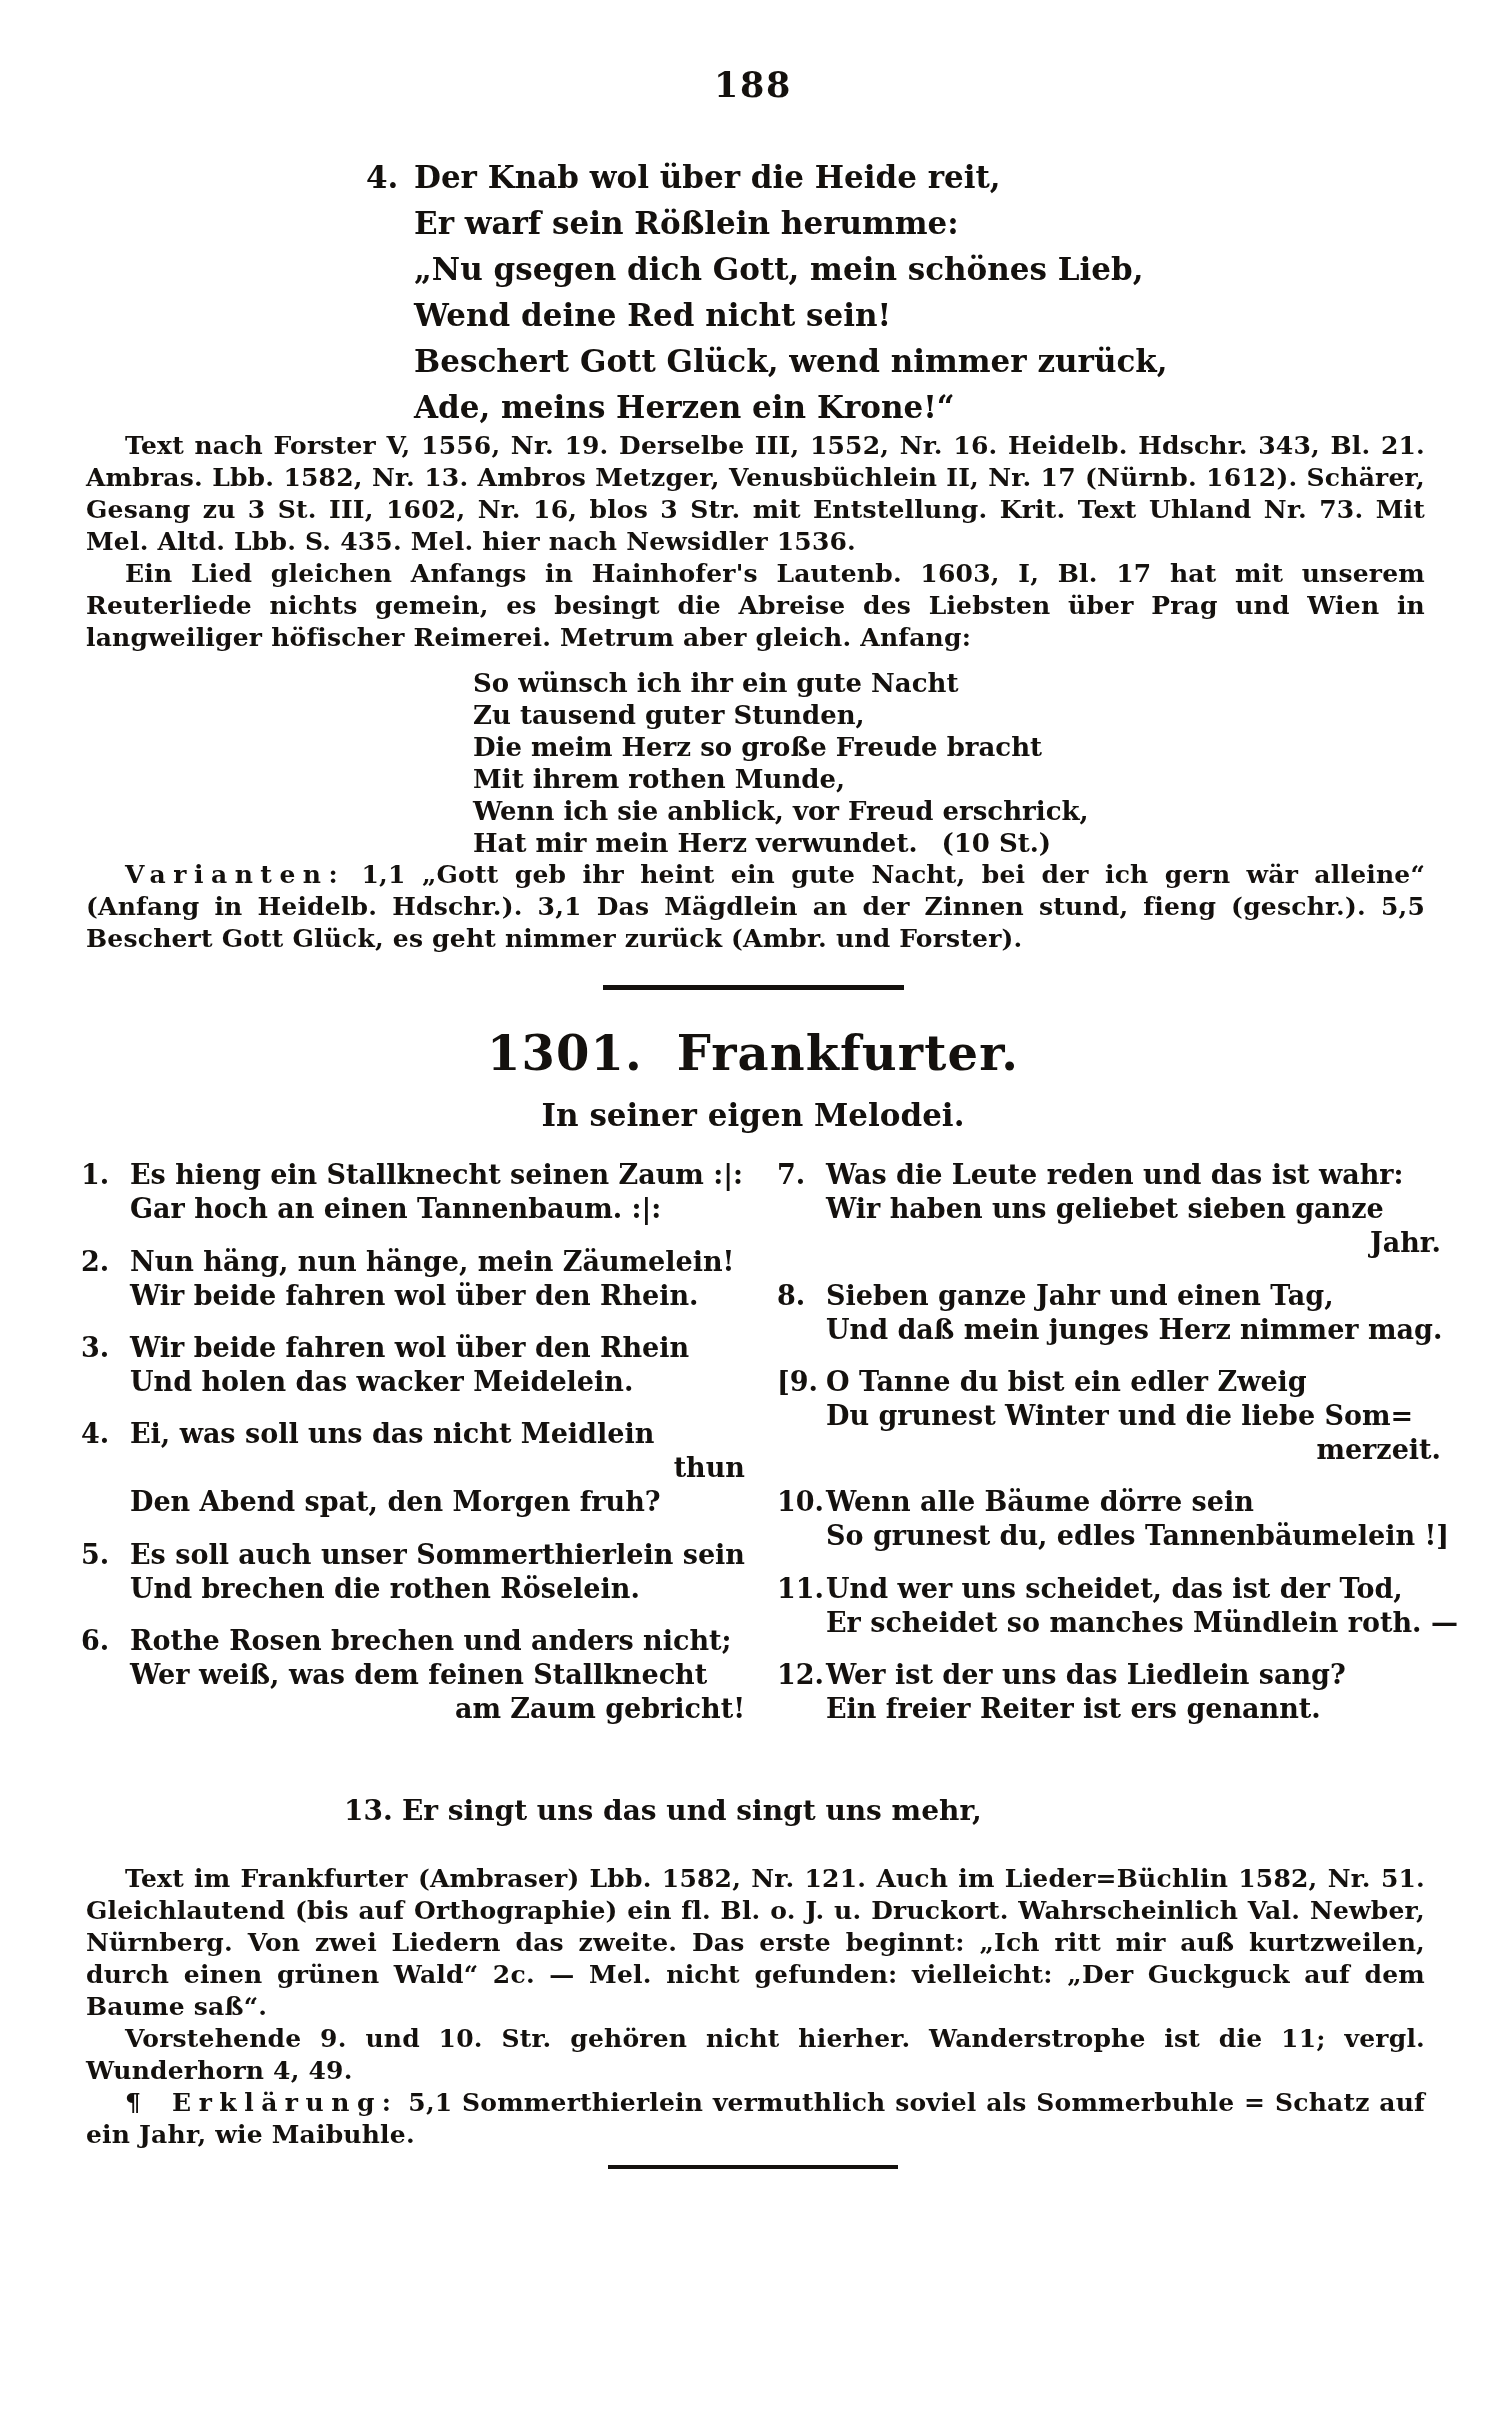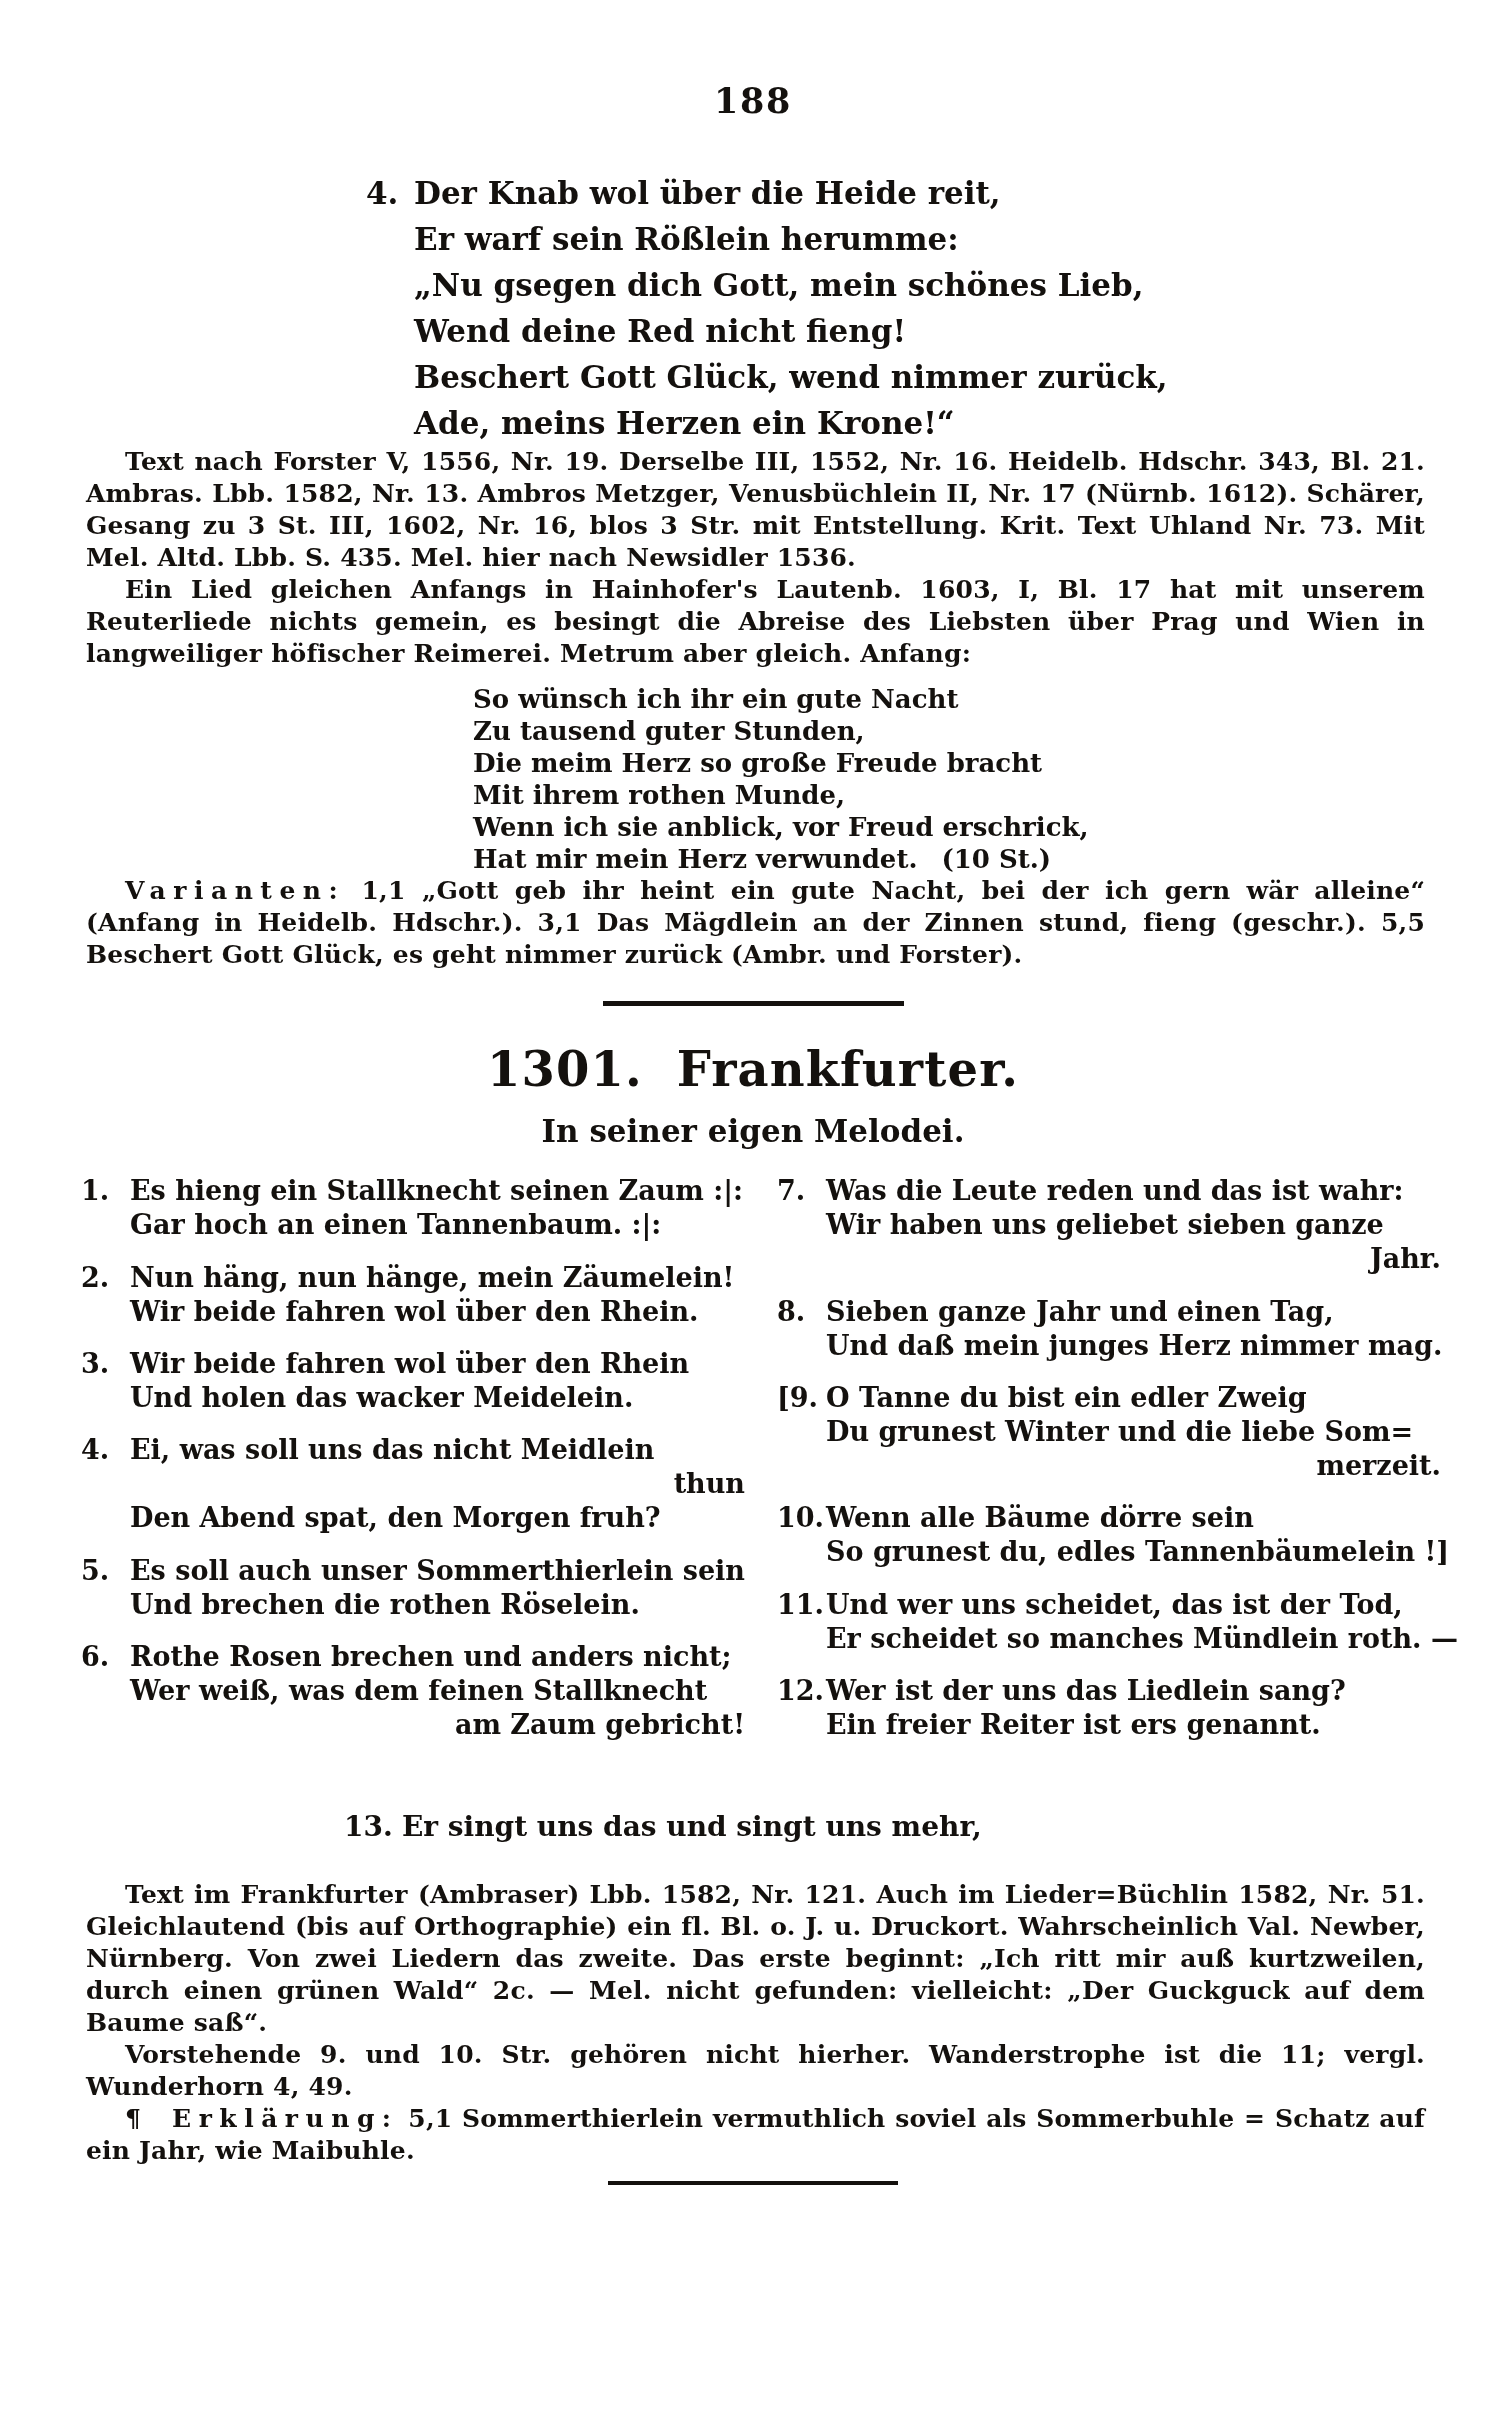--- a/index.html
+++ b/index.html
@@ -6,21 +6,21 @@
   .page{
     position:relative;
     width:1506px;height:2426px;
     background:#ffffff;
     color:#14110e;
     font-family:"DejaVu Serif","Liberation Serif",serif;
     font-weight:700;
     overflow:hidden;
   }
   .page-number{
-    padding-top:80px;
+    padding-top:64px;
     text-align:center;
     font-size:35px;
     letter-spacing:1.6px;
   }
   
   .stanza-top{
     position:relative;
     margin:49px 0 0 366px;
     padding-left:48px;
     font-size:31px;
@@ -92,21 +92,21 @@
 <div class="page">
 
   <div class="page-number">188</div>
 
   <div class="stanza-top">
     <span class="vnum">4.</span>
     <div>
         <div class="line">Der Knab wol über die Heide reit,</div>
         <div class="line">Er warf sein Rößlein herumme:</div>
         <div class="line">„Nu gsegen dich Gott, mein schönes Lieb,</div>
-        <div class="line">Wend deine Red nicht fieng!</div>
+        <div class="line">Wend deine Red nicht sein!</div>
         <div class="line">Beschert Gott Glück, wend nimmer zurück,</div>
         <div class="line">Ade, meins Herzen ein Krone!“</div>
       </div>
   </div>
 
   <div class="smallnotes">
     <p class="indent mt26">Text nach Forster V, 1556, Nr. 19. Derselbe III, 1552, Nr. 16. Heidelb. Hdschr. 343, Bl. 21. Ambras. Lbb. 1582, Nr. 13. Ambros Metzger, Venusbüchlein II, Nr. 17 (Nürnb. 1612). Schärer, Gesang zu 3 St. III, 1602, Nr. 16, blos 3 Str. mit Entstellung. Krit. Text Uhland Nr. 73. Mit Mel. Altd. Lbb. S. 435. Mel. hier nach Newsidler 1536.</p>
     <p class="indent">Ein Lied gleichen Anfangs in Hainhofer's Lautenb. 1603, I, Bl. 17 hat mit unserem Reuterliede nichts gemein, es besingt die Abreise des Liebsten über Prag und Wien in langweiliger höfischer Reimerei. Metrum aber gleich. Anfang:</p>
   </div>
 

